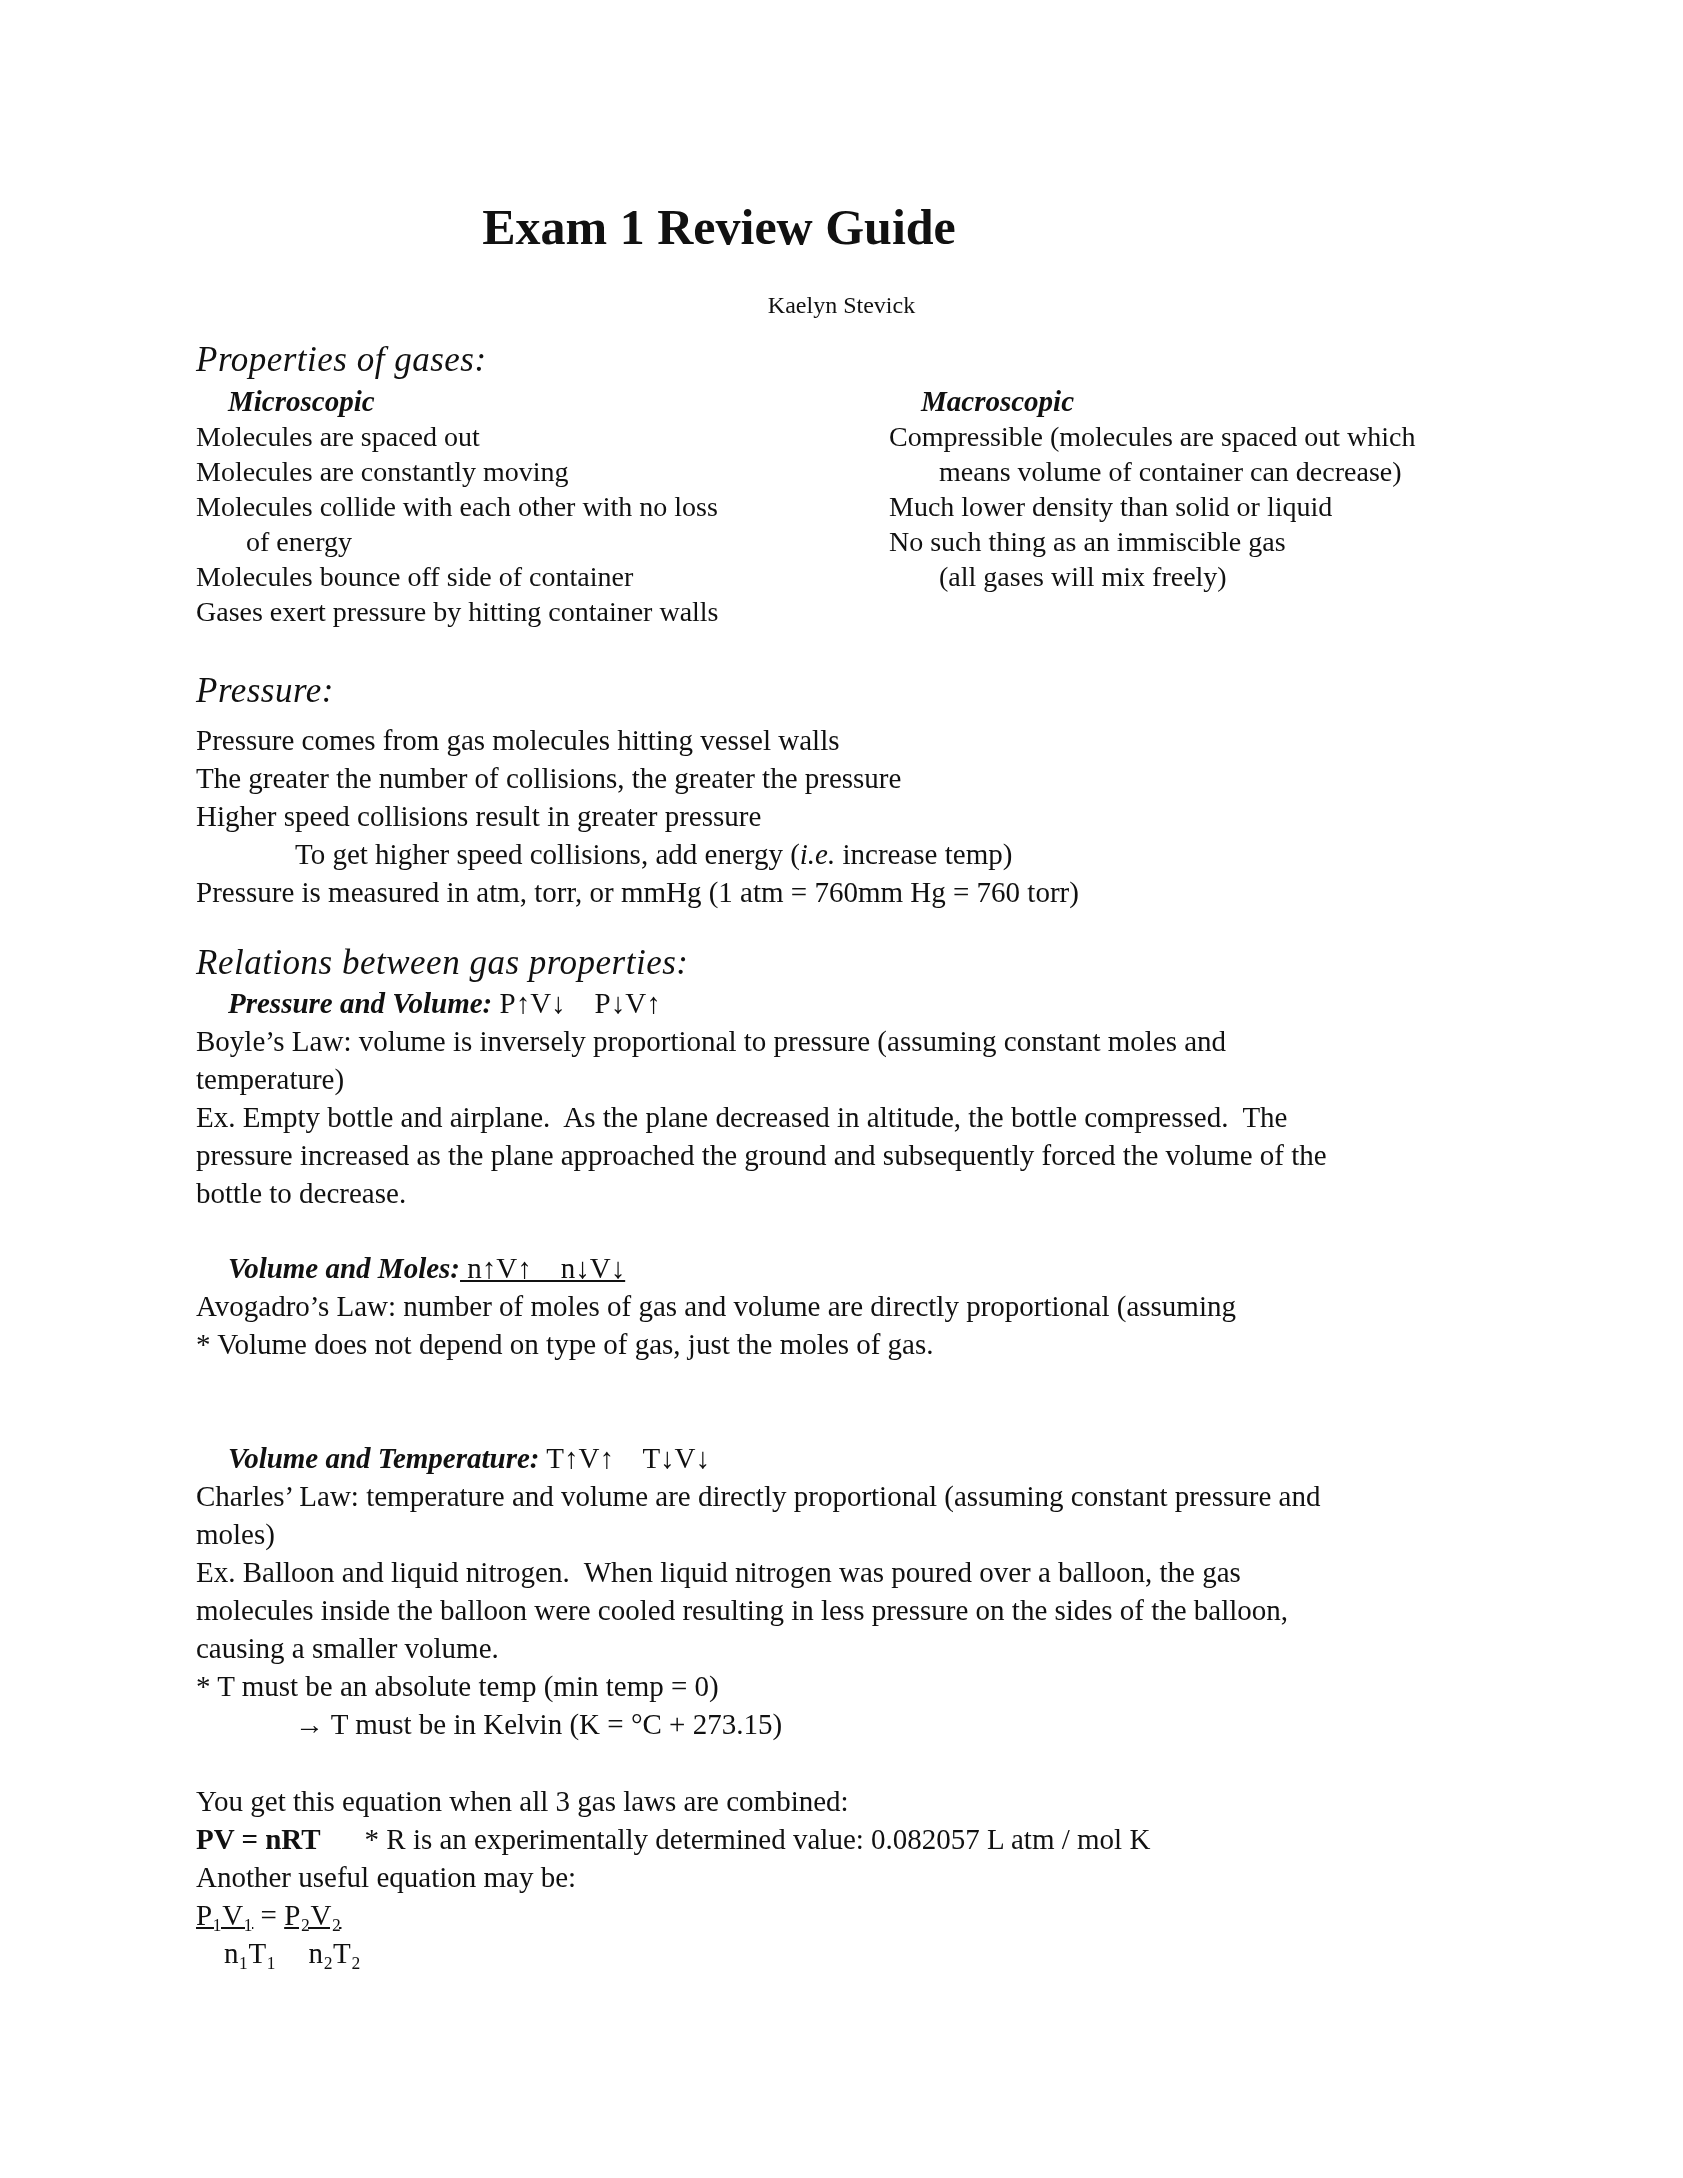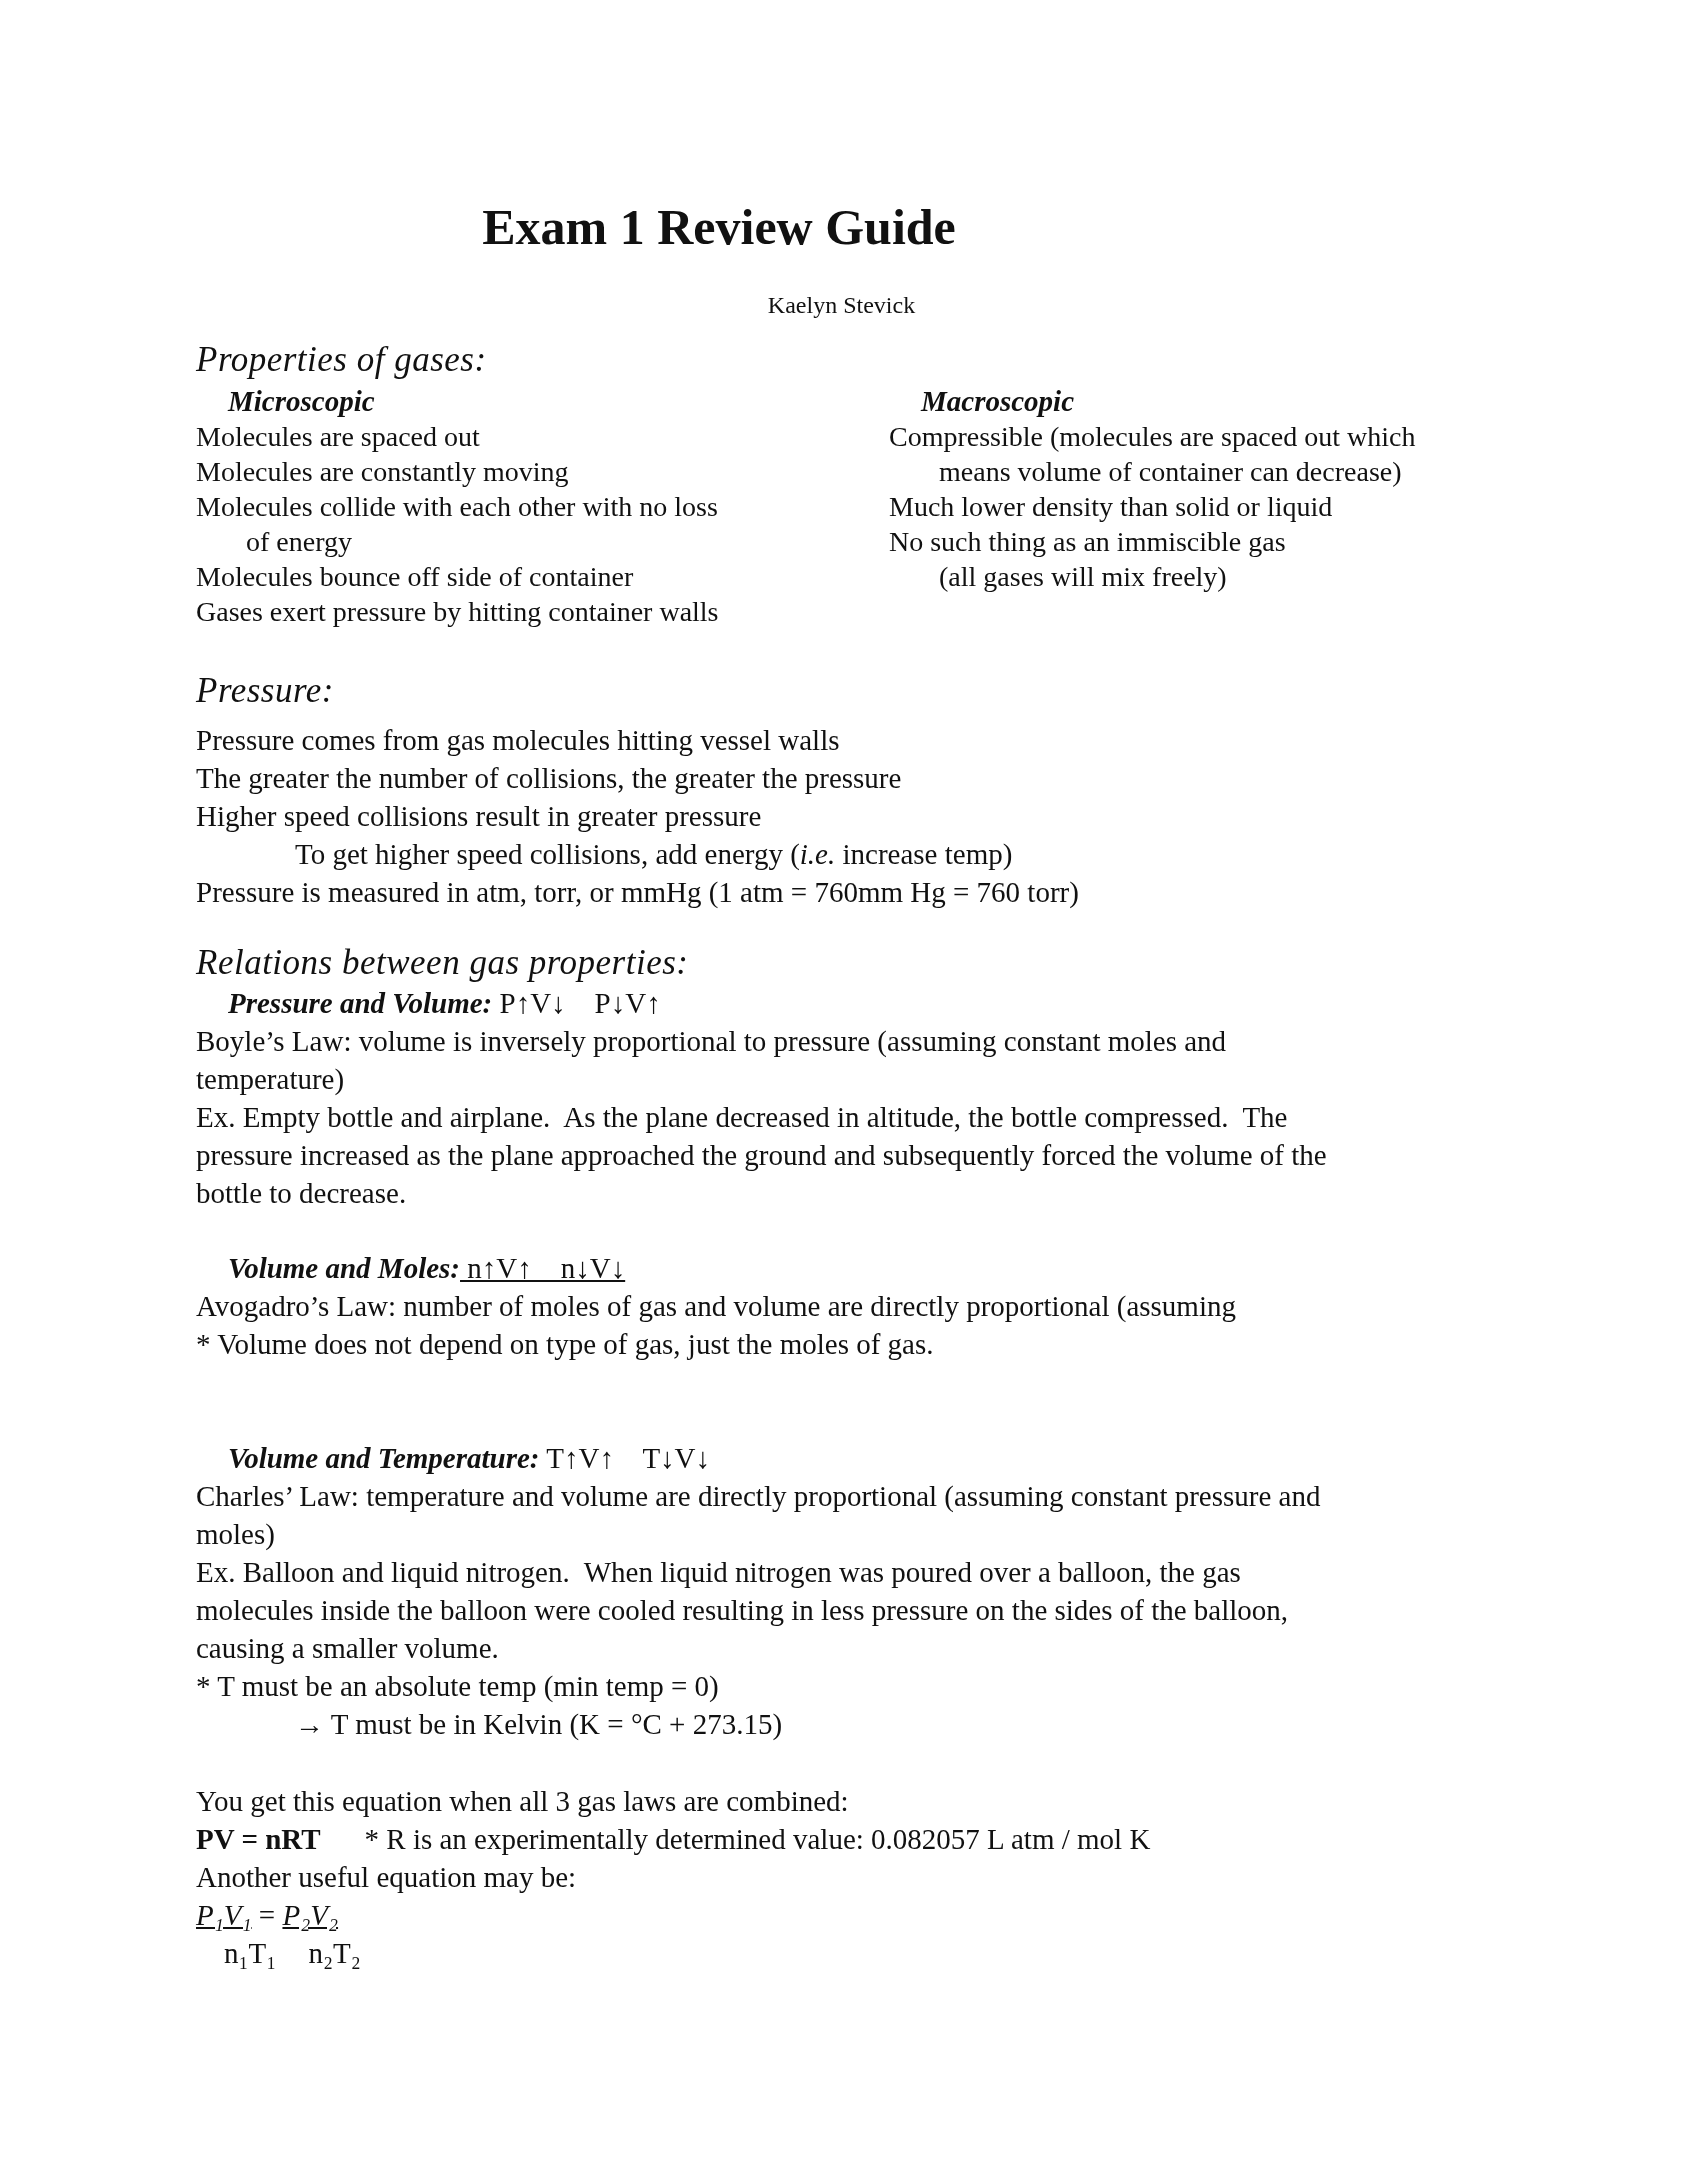--- a/index.html
+++ b/index.html
@@ -13,21 +13,21 @@
   .abs { position:absolute; white-space:nowrap; }
   .h2 { font-style:italic; font-size:35px; line-height:40px; letter-spacing:0.5px; }
   .sub { font-style:italic; font-weight:bold; font-size:29px; line-height:35px;margin-left:32px; }
   .line { font-size:28px; line-height:35px; }
   .body { font-size:29px; line-height:38px; }
   .col { position:absolute; }
   .indent1 { padding-left:50px; }
   .indent2 { padding-left:99px; }
   .ital { font-style:italic; }
   .bold { font-weight:bold; }
-  .frac-num { text-decoration:underline;font-style:italic; }
+  .frac-num { text-decoration:underline; }
 </style>
 </head>
 <body>
 
 <div class="page">
 
   <div class="title">Exam 1 Review Guide</div>
   <div class="author">Kaelyn Stevick</div>
 
   <div class="abs h2" style="left:196px; top:340px;">Properties of gases:</div>

